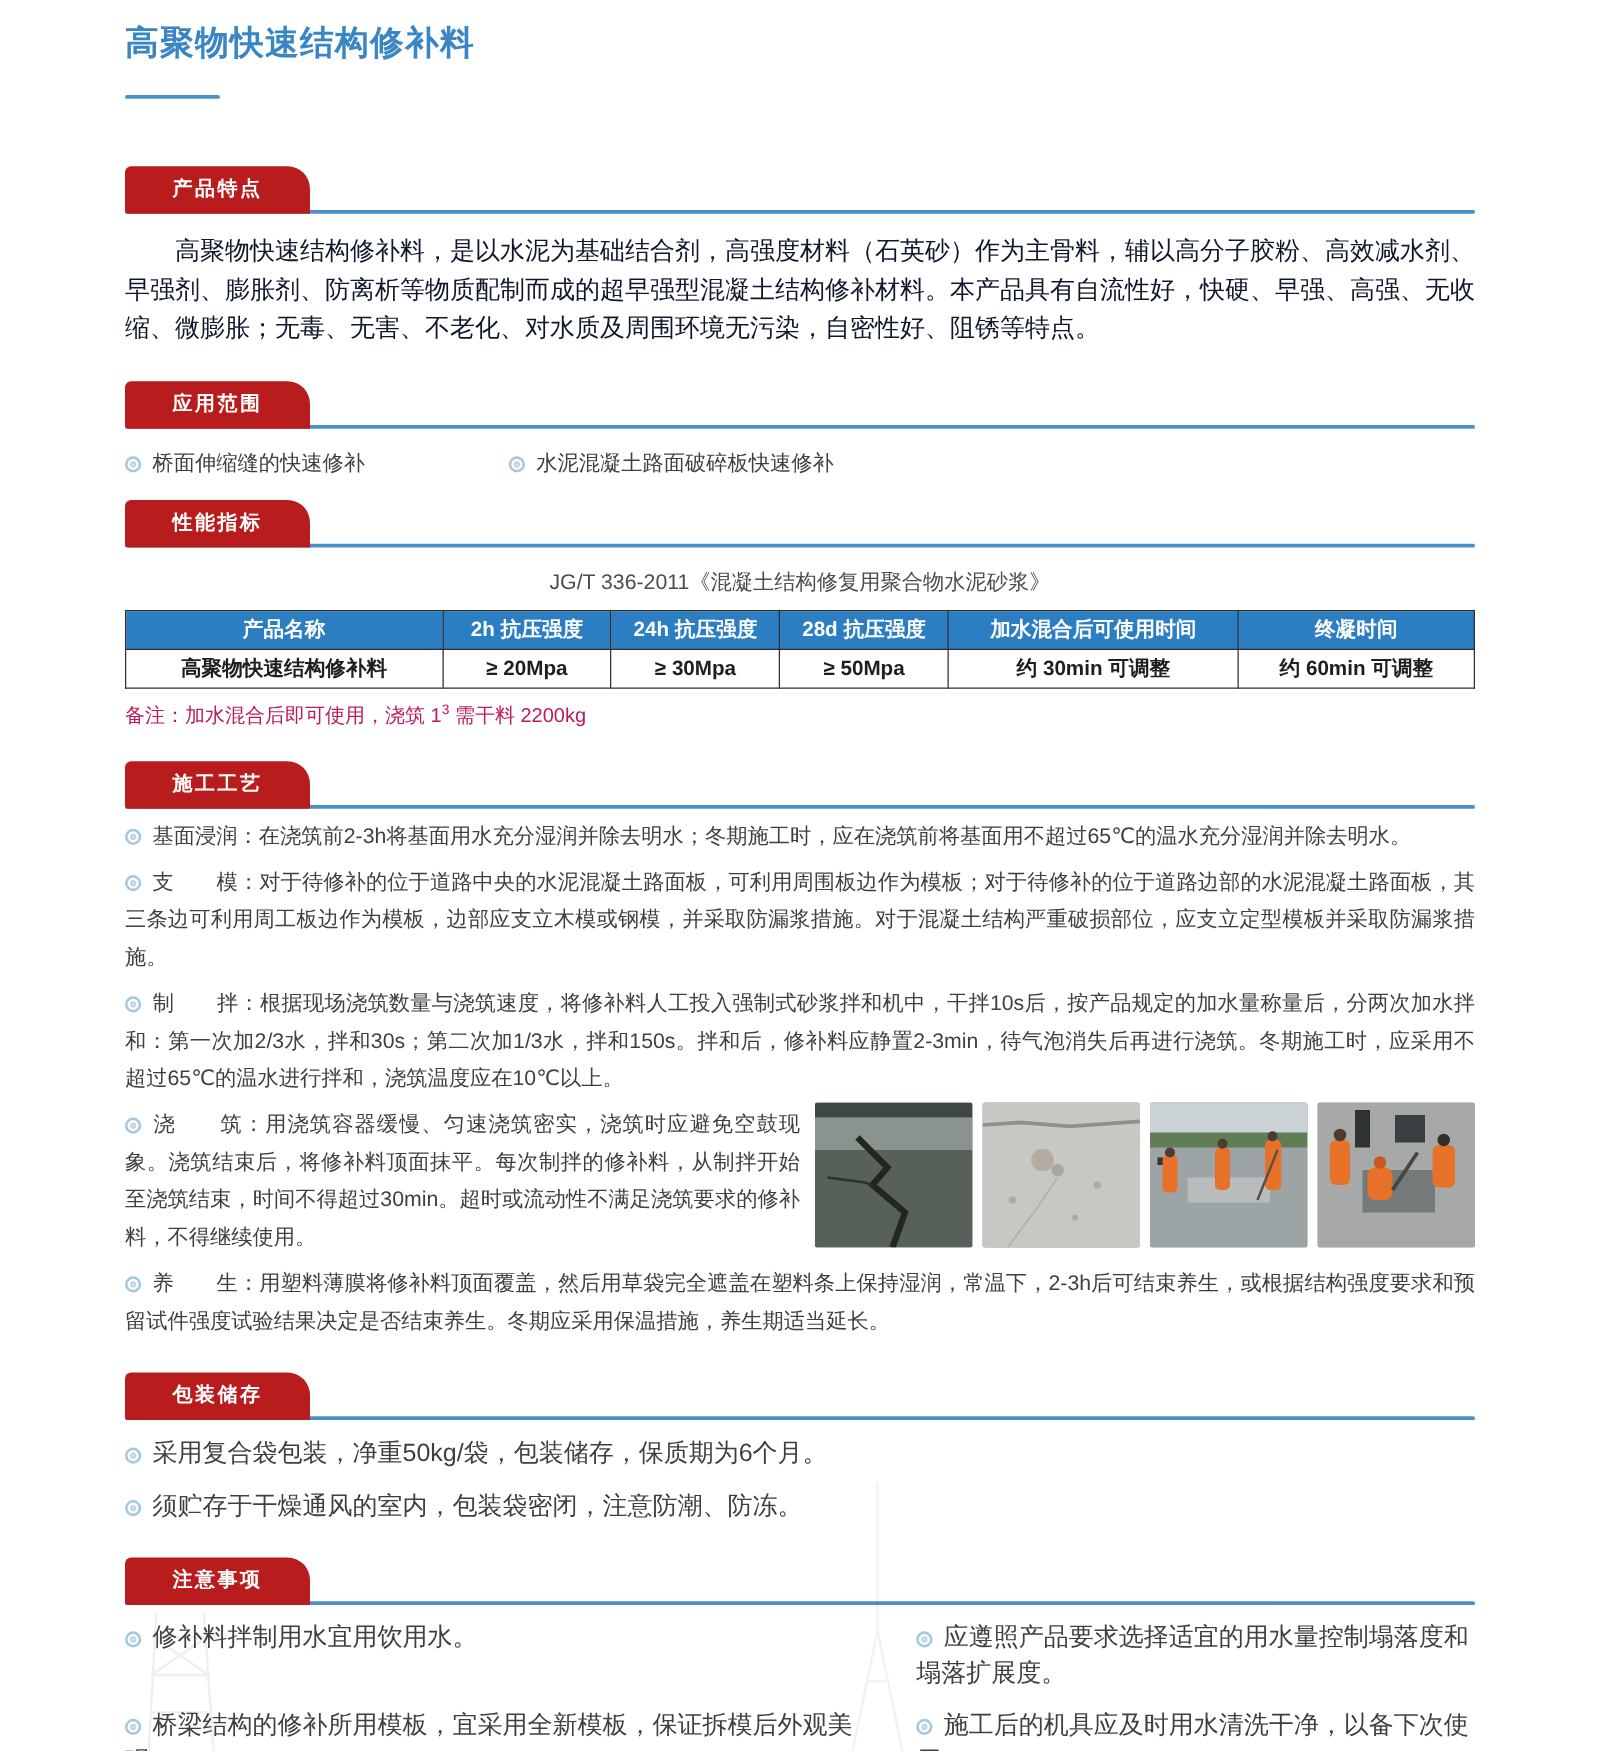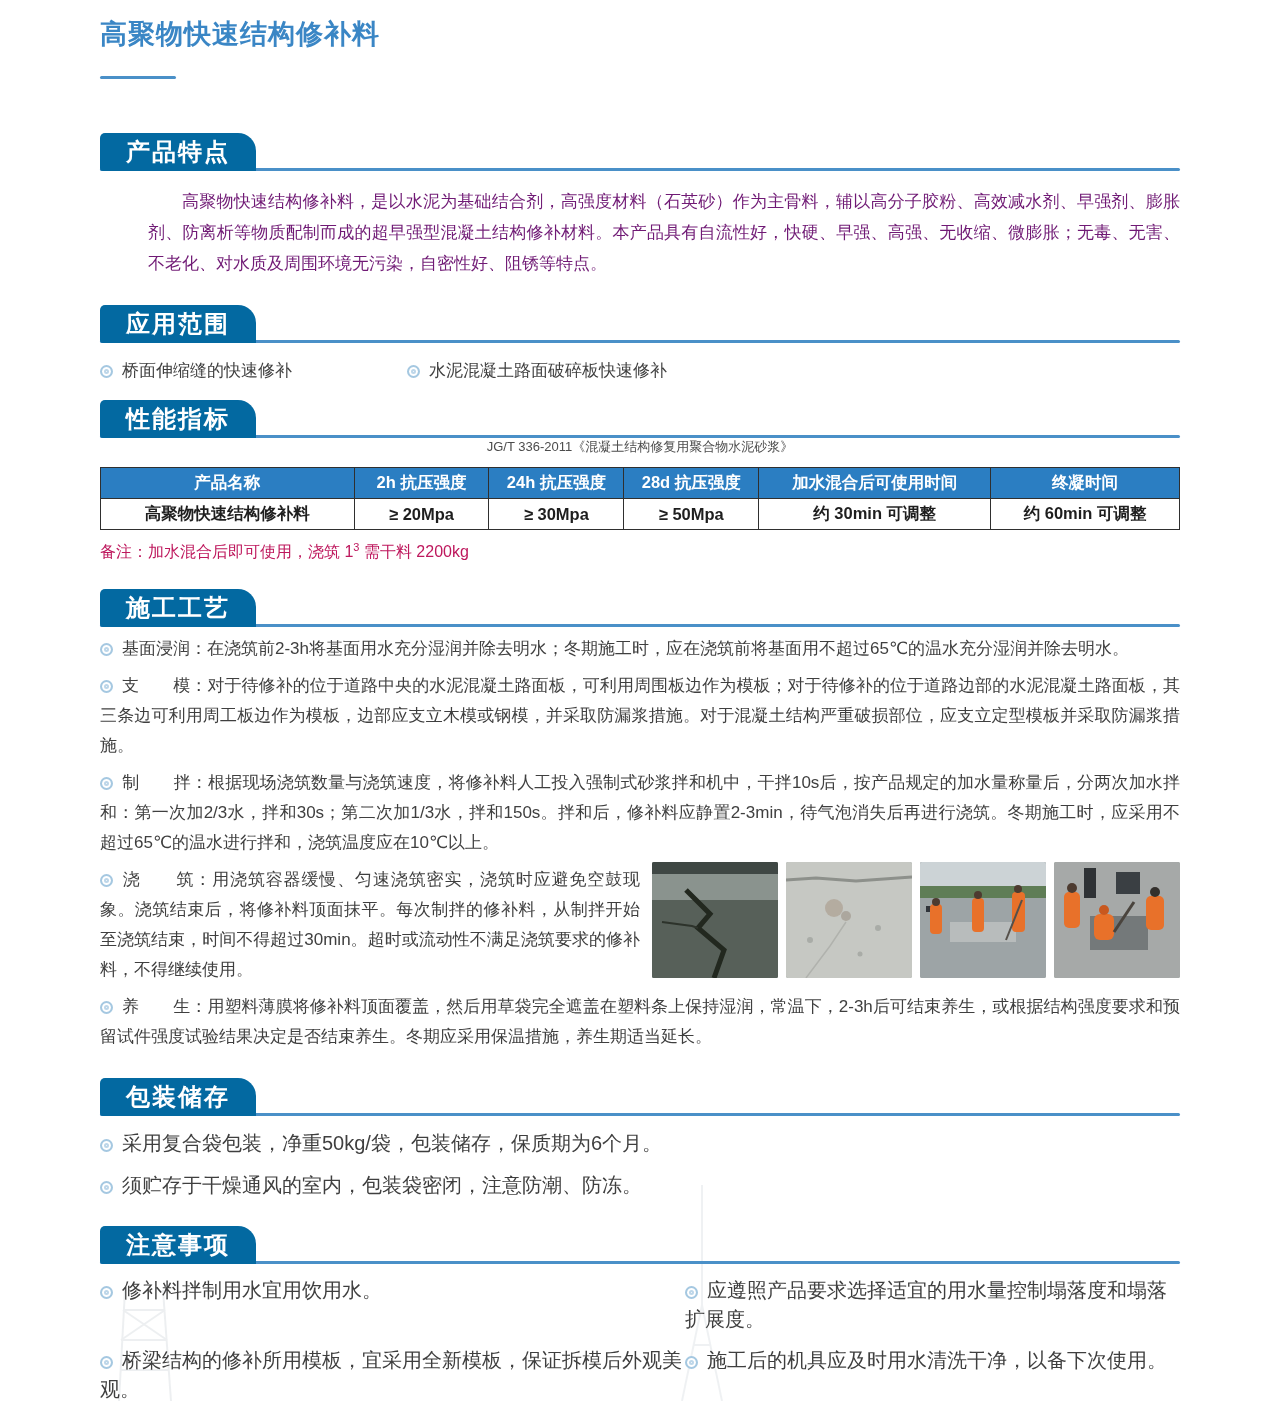--- a/index.html
+++ b/index.html
@@ -15,45 +15,45 @@
     padding-top: 16px; font-size: 27px; font-weight: bold; color: #3a86c5;
     letter-spacing: 1px;
   }
   .title-underline { width: 76px; height: 3px; background: #4a90c8; border-radius: 2px; margin-top: 24px; }
 
   
   .sec-head { position: relative; height: 40px; }
   .sec-line { position: absolute; left: 0; bottom: 0; width: 100%; height: 3px; background: #4a90c8; border-radius: 2px; }
   .sec-tab {
     position: absolute; left: 0; bottom: 0; min-width: 148px; height: 38px;
-    background: #0369a1; color: #ffffff; font-size: 24px; font-weight: bold;
+    background: #b91c1c; color: #ffffff; font-size: 16px; font-weight: bold;
     line-height: 38px; text-align: center; padding: 0 26px;
     border-radius: 5px 18px 0 3px; letter-spacing: 2px;
   }
 
   .mt54 { margin-top: 52px; }
   .mt26 { margin-top: 24px; }
   .mt18 { margin-top: 16px; padding-left: 44px; }
 
   .features-para {
-    margin-top: 15px; font-size: 17px; line-height: 31px; text-indent: 2em;
-    color: #701a75; text-align: justify; margin-left: 48px;
+    margin-top: 15px; font-size: 20px; line-height: 31px; text-indent: 2em;
+    color: #0f172a; text-align: justify;
   }
 
   
   .bullet {
     display: inline-block; width: 13px; height: 13px; border-radius: 50%;
     border: 2px solid #a5c8e1; box-shadow: inset 0 0 0 2px #ffffff, inset 0 0 0 4px #bdd6e9;
     vertical-align: -2px; margin-right: 9px; flex: none;
   }
 
   .app-items { display: flex; margin-top: 16px; font-size: 17px; }
   .app-item:first-child { width: 307px; }
 
-  .tbl-caption { text-align: center; font-size: 13px; color: #4c4c4c; }
+  .tbl-caption { margin-top: 16px; text-align: center; font-size: 17px; color: #4c4c4c; }
   table.perf { width: 100%; border-collapse: collapse; margin-top: 11px; border-radius: 27px; }
   table.perf th, table.perf td {
     border: 1px solid #2f2f2f; text-align: center; height: 31px; font-size: 16.5px;
   }
   table.perf th { background: #2b7ec2; color: #ffffff; font-weight: bold; }
   table.perf td { color: #1e1e1e; font-weight: bold; background: #ffffff; }
   .tbl-note { margin-top: 11px; font-size: 16px; color: #be185d; }
   .tbl-note sup { font-size: 11px; }
 
   .flow-row { display: flex; align-items: center; margin-top: 13px; }
@@ -68,21 +68,21 @@
   .photo-strip {
     float: right; width: 528px; height: 116px; margin: 4px 0 6px 12px;
     display: flex; gap: 8px;
   }
   .photo { width: 126px; height: 116px; overflow: hidden; border-radius: 2px; background: #9aa09d; }
   .photo svg { display: block; width: 100%; height: 100%; }
 
   .pack-item, .note-item { font-size: 20px; line-height: 29px; }
   .pack-item { margin-top: 13px; }
 
-  .note-row { display: flex; margin-top: 12px; }
+  .note-row { display: flex; margin-top: 12px; gap: 48px; }
   .note-cell-left { width: 585px; flex: none; }
   .note-cell-right { flex: 1; }
 
   .watermark { position: absolute; z-index: 1; opacity: 0.55; }
 
   .clearfix::after { content: ""; display: block; clear: both; }
 </style>
 </head>
 <body>
 

